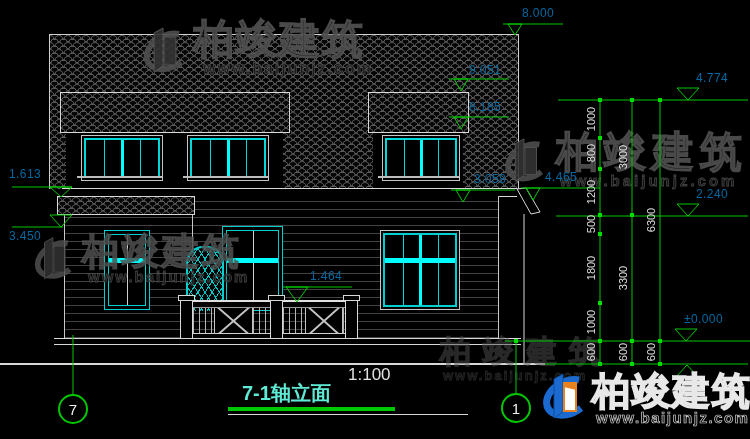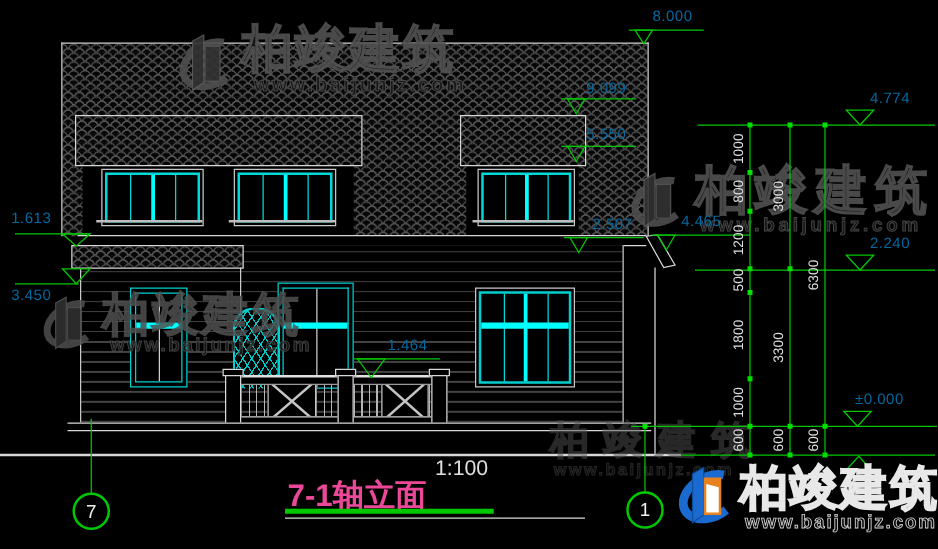--- a/index.html
+++ b/index.html
@@ -25,21 +25,21 @@
   .vdiv,.hdiv{position:absolute;}
   
   .wm-cn{position:absolute;font-weight:bold;color:#141414;-webkit-text-stroke:1.3px #515151;
     white-space:nowrap;line-height:1;}
   .wm-url{position:absolute;font-weight:bold;color:#181818;-webkit-text-stroke:.8px #4c4c4c;
     white-space:nowrap;letter-spacing:2px;line-height:1;}
   .logo-cn{position:absolute;font-weight:bold;color:#050505;-webkit-text-stroke:1.6px #e8e8e8;
     white-space:nowrap;line-height:1;}
   .logo-url{position:absolute;font-weight:bold;color:#0a0a0a;-webkit-text-stroke:.7px #d0d0d0;
     white-space:nowrap;letter-spacing:1.5px;line-height:1;}
-  .title-cn{position:absolute;color:#ec4899;font-weight:bold;font-size:25px;white-space:nowrap;}
+  .title-cn{position:absolute;color:#5eead4;font-weight:bold;font-size:20px;white-space:nowrap;margin-left:12px;}
   .title-scale{position:absolute;color:#e0e0e0;font-size:17px;white-space:nowrap;}
   svg{position:absolute;left:0;top:0;}
 </style>
 </head>
 <body>
 
 <div id="canvas">
 
   <div class="abs hatch" style="left:49px;top:34px;width:468px;height:154px;border:1px solid #cfcfcf;border-bottom:none;"></div>
 
@@ -220,25 +220,25 @@
       <rect x="630" y="339" width="4" height="4"></rect>
         <rect x="630" y="362" width="4" height="4"></rect>
       <rect x="658" y="98" width="4" height="4"></rect>
         <rect x="658" y="339" width="4" height="4"></rect>
       <rect x="658" y="362" width="4" height="4"></rect>
         <rect x="514" y="339" width="4" height="4"></rect>
     </g>
   </svg>
 
   <div class="lbl" style="left:522px;top:6px;">8.000</div>
-  <div class="lbl" style="left:469px;top:63px;">9.099</div>
-  <div class="lbl" style="left:469px;top:100px;">5.550</div>
+  <div class="lbl" style="left:469px;top:63px;">9.051</div>
+  <div class="lbl" style="left:469px;top:100px;">8.185</div>
   <div class="lbl" style="left:9px;top:167px;">1.613</div>
   <div class="lbl" style="left:9px;top:229px;">3.450</div>
-  <div class="lbl" style="left:474px;top:172px;">2.507</div>
+  <div class="lbl" style="left:474px;top:172px;">3.058</div>
   <div class="lbl" style="left:545px;top:170px;">4.465</div>
   <div class="lbl" style="left:310px;top:269px;">1.464</div>
   <div class="lbl" style="left:696px;top:71px;">4.774</div>
   <div class="lbl" style="left:696px;top:187px;">2.240</div>
   <div class="lbl" style="left:684px;top:312px;">±0.000</div>
 
   <div class="chain-lbl" style="left:591px;top:119px;">1000</div>
   <div class="chain-lbl" style="left:591px;top:153px;">800</div>
   <div class="chain-lbl" style="left:591px;top:192px;">1200</div>
   <div class="chain-lbl" style="left:591px;top:224px;">500</div>

